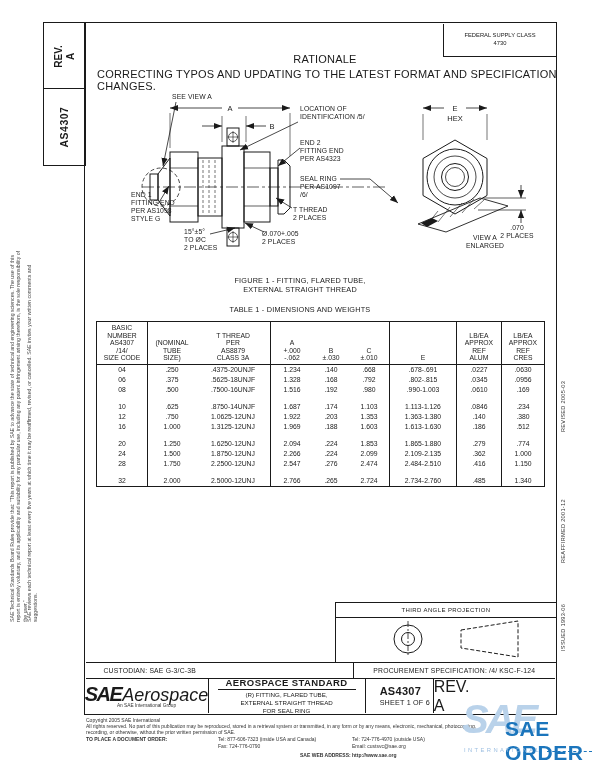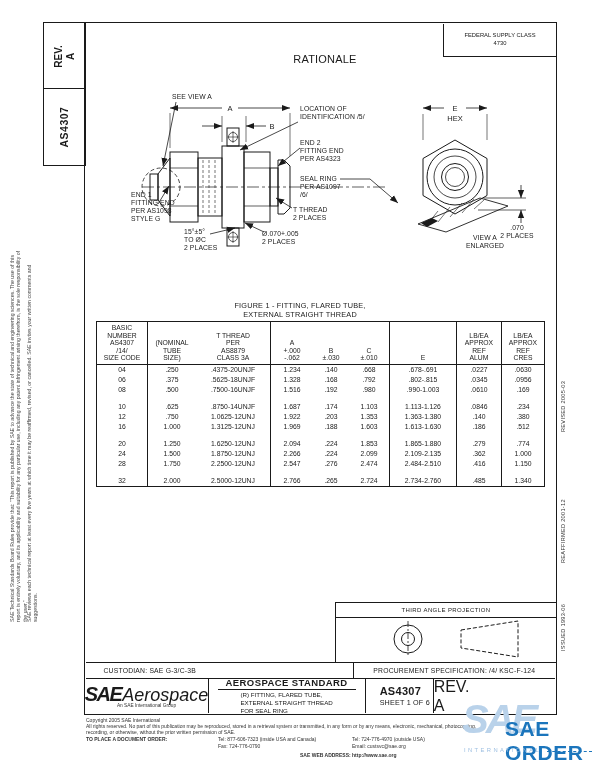--- a/index.html
+++ b/index.html
@@ -7,36 +7,36 @@
   .abs{position:absolute;}
   .vtext{position:absolute;transform:rotate(-90deg);transform-origin:0 0;font-size:5.2px;line-height:6.4px;color:#444;}
   .vdate{position:absolute;transform:rotate(-90deg);transform-origin:0 0;font-size:5.6px;white-space:nowrap;color:#333;letter-spacing:.3px;}
   .side-tab{position:absolute;border:1.5px solid #1a1a1a;display:flex;align-items:center;justify-content:center;background:#fff;}
   .side-tab .rot{transform:rotate(-90deg);font-weight:bold;text-align:center;line-height:1.15;white-space:pre-line;}
   .main-frame{position:absolute;left:84px;top:22px;width:471px;height:691px;border:1.5px solid #1a1a1a;}
   .fsc-box{position:absolute;left:443px;top:23.5px;width:112px;height:32px;border-left:1.2px solid #1a1a1a;border-bottom:1.2px solid #1a1a1a;display:flex;flex-direction:column;align-items:center;justify-content:center;font-size:5.8px;line-height:7.5px;text-align:center;}
   .doc-text{position:absolute;font-size:11px;letter-spacing:.2px;}
   .fig-label{position:absolute;font-size:6.8px;line-height:1.18;white-space:pre-line;color:#1a1a1a;letter-spacing:.1px;}
   .fig-svg text{font-family:"Liberation Sans",sans-serif;font-size:7.5px;fill:#1a1a1a;stroke:none;text-anchor:middle;}
-  .caption{position:absolute;text-align:center;font-size:7.3px;line-height:1.3;white-space:pre-line;letter-spacing:.2px;margin-top:25px;}
+  .caption{position:absolute;text-align:center;font-size:7.3px;line-height:1.3;white-space:pre-line;letter-spacing:.2px;}
   table.dims{position:absolute;left:96px;top:321px;width:424px;border-collapse:collapse;table-layout:fixed;border:1.3px solid #1a1a1a;}
   table.dims th{font-weight:normal;font-size:6.8px;line-height:7.6px;vertical-align:bottom;text-align:center;padding:2px 1px 2px;white-space:pre-line;border-bottom:1.5px solid #1a1a1a;}
   table.dims td{font-size:6.8px;text-align:center;padding:0;height:10px;line-height:10px;}
   table.dims tr.spacer td{height:7px;}
   .c0{width:48px}.c1{width:46px}.c2{width:72px}.c3{width:40px}.c4{width:34px}.c5{width:38px}.c6{width:64px}.c7{width:42px}.c8{width:40px}
   .c0,.c2,.c5,.c6,.c7{border-right:1px solid #1a1a1a;}
   .third-angle{position:absolute;left:335px;top:602px;width:220px;height:59px;border:1.2px solid #1a1a1a;background:#fff;}
   .third-angle .ta-label{height:14px;border-bottom:1px solid #1a1a1a;display:flex;align-items:center;justify-content:center;font-size:6px;letter-spacing:.4px;}
   .cust-row{position:absolute;left:85.5px;top:662px;width:469.5px;height:15px;border-top:1.2px solid #1a1a1a;border-bottom:1.2px solid #1a1a1a;display:flex;}
   .cust-cell{width:249px;border-right:1.2px solid #1a1a1a;display:flex;align-items:center;padding-left:18px;font-size:6.8px;letter-spacing:.2px;}
   .proc-cell{flex:1;display:flex;align-items:center;justify-content:center;font-size:6.8px;letter-spacing:.2px;}
   .title-block{position:absolute;left:85.5px;top:678.2px;width:384px;height:35.3px;display:flex;}
   .tb-cell{border-right:1.2px solid #1a1a1a;display:flex;flex-direction:column;align-items:center;justify-content:center;}
   .logo-cell{width:122px;}
-  .std-cell{width:215px;text-align:left;}
+  .std-cell{width:215px;text-align:center;}
   .num-cell{width:88px;align-items:flex-start;padding-left:14px;box-sizing:border-box;}
   .rev-cell{flex:1;border-right:none;}
   .logo-sae{font-size:20px;font-weight:bold;font-style:italic;letter-spacing:-1.5px;}
   .logo-aero{font-size:18px;font-style:italic;margin-left:1px;}
   .logo-tag{font-size:4.8px;margin-top:-3px;color:#333;}
   .std-heading{font-size:9.5px;font-weight:bold;letter-spacing:.4px;border-bottom:1px solid #1a1a1a;padding:0 8px 1px;}
   .std-title{font-size:6.2px;line-height:1.25;white-space:pre-line;margin-top:1px;}
   .num-main{font-size:11px;font-weight:bold;letter-spacing:.3px;}
   .num-sheet{font-size:7.2px;margin-top:1px;letter-spacing:.2px;}
   .rev-main{font-size:16px;font-weight:normal;line-height:1.2;text-align:left;white-space:pre-line;}
@@ -63,20 +63,21 @@
   </div>
 
   <div class="main-frame"></div>
 
   <div class="fsc-box">
     <div>FEDERAL SUPPLY CLASS</div>
     <div>4730</div>
   </div>
 
   <div class="doc-text" style="left:280px;top:53px;width:90px;text-align:center;">RATIONALE</div>
+  <div class="doc-text" style="left:97px;top:68px;">CORRECTING TYPOS AND UPDATING TO THE LATEST FORMAT AND SPECIFICATION CHANGES.</div>
 
   <svg class="abs fig-svg" style="left:88px;top:86px;" width="468" height="212" viewBox="0 0 468 212">
     <defs>
       <marker id="arr" viewBox="0 0 10 10" refX="9" refY="5" markerWidth="9" markerHeight="9" orient="auto-start-reverse" markerUnits="userSpaceOnUse">
         <path d="M0,1.5 L9,5 L0,8.5 z" fill="#1a1a1a"></path>
       </marker>
     </defs>
 
     <g stroke="#1a1a1a" stroke-width="1" fill="none">
       <path d="M54,101 H300" stroke-dasharray="12 3 3 3" stroke-width="0.7"></path>
@@ -166,20 +167,21 @@
 FITTING END
 PER AS1098
 STYLE G</div>
   <div class="fig-label" style="left:488px;top:224px;width:58px;text-align:center;">.070
 2 PLACES</div>
   <div class="fig-label" style="left:455px;top:234px;width:60px;text-align:center;">VIEW A
 ENLARGED</div>
 
   <div class="caption" style="left:190px;top:276px;width:220px;">FIGURE 1 - FITTING, FLARED TUBE,
 EXTERNAL STRAIGHT THREAD</div>
+  <div class="caption" style="left:150px;top:305px;width:300px;">TABLE 1 - DIMENSIONS AND WEIGHTS</div>
 
   <table class="dims">
     <thead>
       <tr>
         <th class="c0">BASIC
 NUMBER
 AS4307
 /14/
 SIZE CODE</th>
         <th class="c1">(NOMINAL

